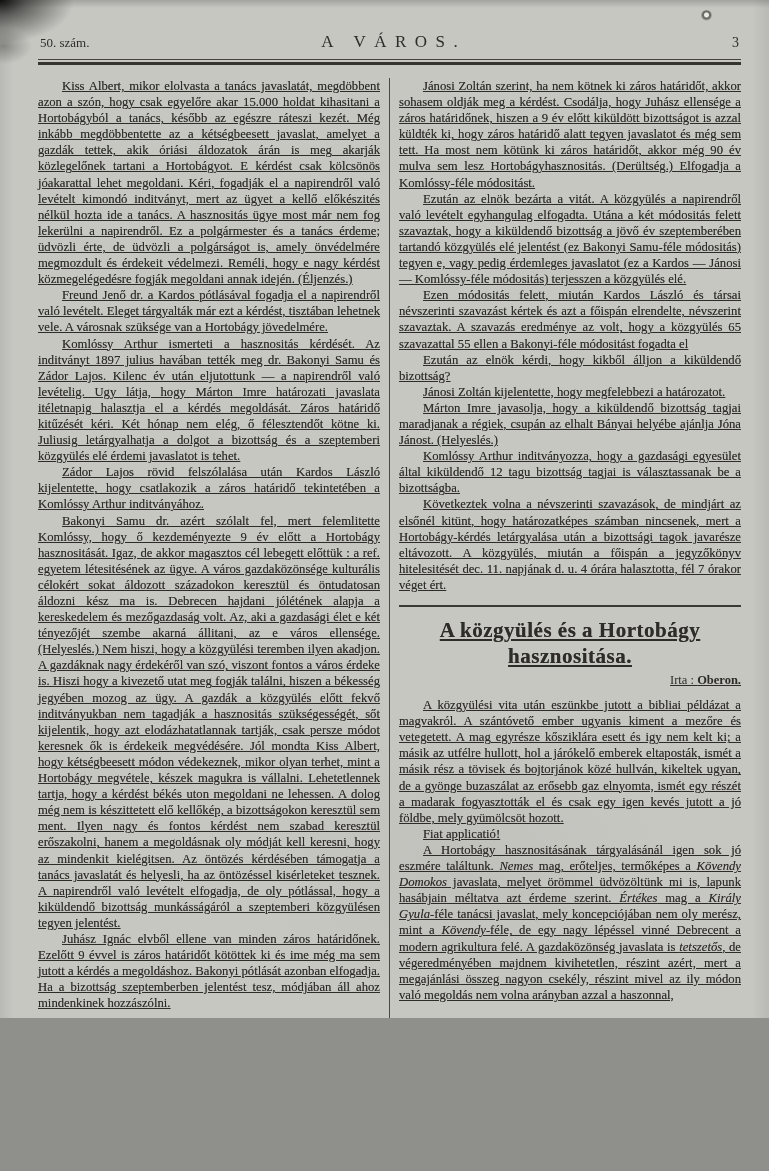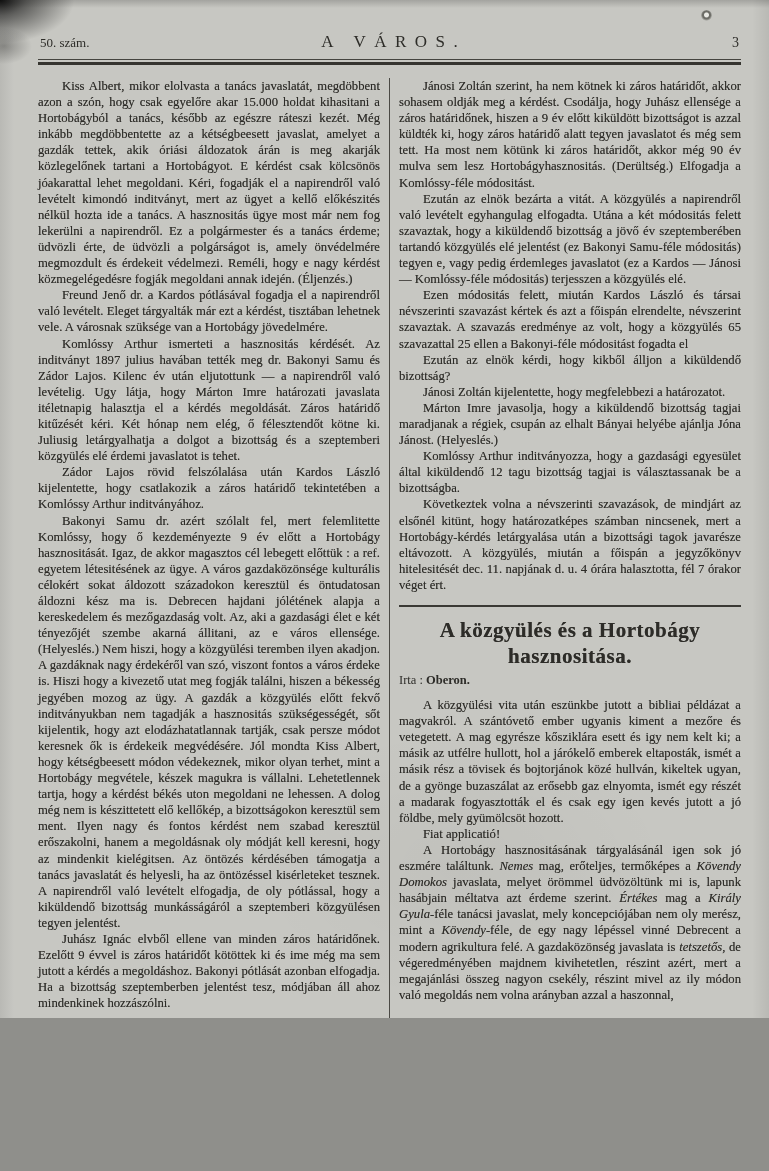--- a/index.html
+++ b/index.html
@@ -27,40 +27,40 @@
   .issue { font-size:13px; width:120px; }
   .title { flex:1; text-align:center; font-size:17px; letter-spacing:0.5em; text-indent:0.5em; }
   .pageno { width:120px; text-align:right; font-size:14px; }
   .header-rules { position:absolute; top:59px; left:38px; right:28px; }
   .rule-thin  { height:1px; background:#45443f; }
   .rule-thick { height:3px; background:#35342f; margin-top:2px; }
   .columns {
     position:absolute; top:78px; left:38px; right:28px;
     display:flex; align-items:flex-start;
   }
-  .col { font-size:12.7px; line-height:16.1px; }
+  .col { font-size:12.7px; line-height:16.1px;text-decoration:underline; }
   .col-left  { width:342px; }
   .col-right { flex:1; }
   .gutter { width:19px; align-self:stretch; position:relative; }
   .gutter::before {
     content:""; position:absolute; left:9px; top:0; width:1px; height:1022px;
     background:#4a4944;
   }
   .para {
     margin:0; text-indent:24px; text-align:justify;
     text-shadow:0 0 0.5px rgba(45,44,40,0.55);
   }
   .it { font-style:italic; }
   .section-rule { height:2px; background:#3a3934; margin:12px 0 10px 0; }
   .article-title {
     margin:2px 10px 3px 10px; text-align:center; text-indent:0;
     font-weight:bold; font-size:21px; line-height:26px; letter-spacing:0.5px;
     text-shadow:0 0 0.5px rgba(45,44,40,0.7);
   }
-  .byline { text-align:left; font-size:12.5px; margin:0 0 9px 0; }
+  .byline { text-align:right; font-size:12.5px; margin:0 0 9px 0; }
   .byline .name { font-weight:bold; }
 </style>
 </head>
 <body>
 
 <div class="page">
   <div class="speck"></div>
 
   <div class="masthead">
     <span class="issue">50. szám.</span>
@@ -82,21 +82,21 @@
       <p class="para">Zádor Lajos rövid felszólalása után Kardos László kijelentette, hogy csatlakozik a záros határidő tekintetében a Komlóssy Arthur inditványához.</p>
       <p class="para">Bakonyi Samu dr. azért szólalt fel, mert felemlitette Komlóssy, hogy ő kezdeményezte 9 év előtt a Hortobágy hasznositását. Igaz, de akkor magasztos cél lebegett előttük : a ref. egyetem létesitésének az ügye. A város gazdaközönsége kulturális célokért sokat áldozott századokon keresztül és öntudatosan áldozni kész ma is. Debrecen hajdani jólétének alapja a kereskedelem és mezőgazdaság volt. Az, aki a gazdasági élet e két tényezőjét szembe akarná állitani, az e város ellensége. (Helyeslés.) Nem hiszi, hogy a közgyülési teremben ilyen akadjon. A gazdáknak nagy érdekéről van szó, viszont fontos a város érdeke is. Hiszi hogy a kivezető utat meg fogják találni, hiszen a békesség jegyében mozog az ügy. A gazdák a közgyülés előtt fekvő inditványukban nem tagadják a hasznositás szükségességét, sőt kijelentik, hogy azt elodázhatatlannak tartják, csak persze módot keresnek ők is érdekeik megvédésére. Jól mondta Kiss Albert, hogy kétségbeesett módon védekeznek, mikor olyan terhet, mint a Hortobágy megvétele, készek magukra is vállalni. Lehetetlennek tartja, hogy a kérdést békés uton megoldani ne lehessen. A dolog még nem is készittetett elő kellőkép, a bizottságokon keresztül sem ment. Ilyen nagy és fontos kérdést nem szabad keresztül erőszakolni, hanem a megoldásnak oly módját kell keresni, hogy az mindenkit kielégitsen. Az öntözés kérdésében támogatja a tanács javaslatát és helyesli, ha az öntözéssel kisérleteket tesznek. A napirendről való levételt elfogadja, de oly pótlással, hogy a kiküldendő bizottság munkásságáról a szeptemberi közgyülésen tegyen jelentést.</p>
       <p class="para">Juhász Ignác elvből ellene van minden záros határidőnek. Ezelőtt 9 évvel is záros határidőt kötöttek ki és ime még ma sem jutott a kérdés a megoldáshoz. Bakonyi pótlását azonban elfogadja. Ha a bizottság szeptemberben jelentést tesz, módjában áll ahoz mindenkinek hozzászólni.</p>
     </div>
 
     <div class="gutter"></div>
 
     <div class="col col-right">
       <p class="para">Jánosi Zoltán szerint, ha nem kötnek ki záros határidőt, akkor sohasem oldják meg a kérdést. Csodálja, hogy Juhász ellensége a záros határidőnek, hiszen a 9 év előtt kiküldött bizottságot is azzal küldték ki, hogy záros határidő alatt tegyen javaslatot és még sem tett. Ha most nem kötünk ki záros határidőt, akkor még 90 év mulva sem lesz Hortobágyhasznositás. (Derültség.) Elfogadja a Komlóssy-féle módositást.</p>
       <p class="para">Ezután az elnök bezárta a vitát. A közgyülés a napirendről való levételt egyhangulag elfogadta. Utána a két módositás felett szavaztak, hogy a kiküldendő bizottság a jövő év szeptemberében tartandó közgyülés elé jelentést (ez Bakonyi Samu-féle módositás) tegyen e, vagy pedig érdemleges javaslatot (ez a Kardos — Jánosi — Komlóssy-féle módositás) terjesszen a közgyülés elé.</p>
-      <p class="para">Ezen módositás felett, miután Kardos László és társai névszerinti szavazást kértek és azt a főispán elrendelte, névszerint szavaztak. A szavazás eredménye az volt, hogy a közgyülés 65 szavazattal 25 ellen a Bakonyi-féle módositást fogadta el</p>
+      <p class="para">Ezen módositás felett, miután Kardos László és társai névszerinti szavazást kértek és azt a főispán elrendelte, névszerint szavaztak. A szavazás eredménye az volt, hogy a közgyülés 65 szavazattal 55 ellen a Bakonyi-féle módositást fogadta el</p>
       <p class="para">Ezután az elnök kérdi, hogy kikből álljon a kiküldendő bizottság?</p>
       <p class="para">Jánosi Zoltán kijelentette, hogy megfelebbezi a határozatot.</p>
       <p class="para">Márton Imre javasolja, hogy a kiküldendő bizottság tagjai maradjanak a régiek, csupán az elhalt Bányai helyébe ajánlja Jóna Jánost. (Helyeslés.)</p>
       <p class="para">Komlóssy Arthur inditványozza, hogy a gazdasági egyesület által kiküldendő 12 tagu bizottság tagjai is választassanak be a bizottságba.</p>
       <p class="para">Következtek volna a névszerinti szavazások, de mindjárt az elsőnél kitünt, hogy határozatképes számban nincsenek, mert a Hortobágy-kérdés letárgyalása után a bizottsági tagok javarésze eltávozott. A közgyülés, miután a főispán a jegyzőkönyv hitelesitését dec. 11. napjának d. u. 4 órára halasztotta, fél 7 órakor véget ért.</p>
 
       <div class="section-rule"></div>
 
       <h2 class="article-title">A közgyülés és a Hortobágy hasznositása.</h2>
       <p class="byline"><span>Irta : </span><span class="name">Oberon.</span></p>

